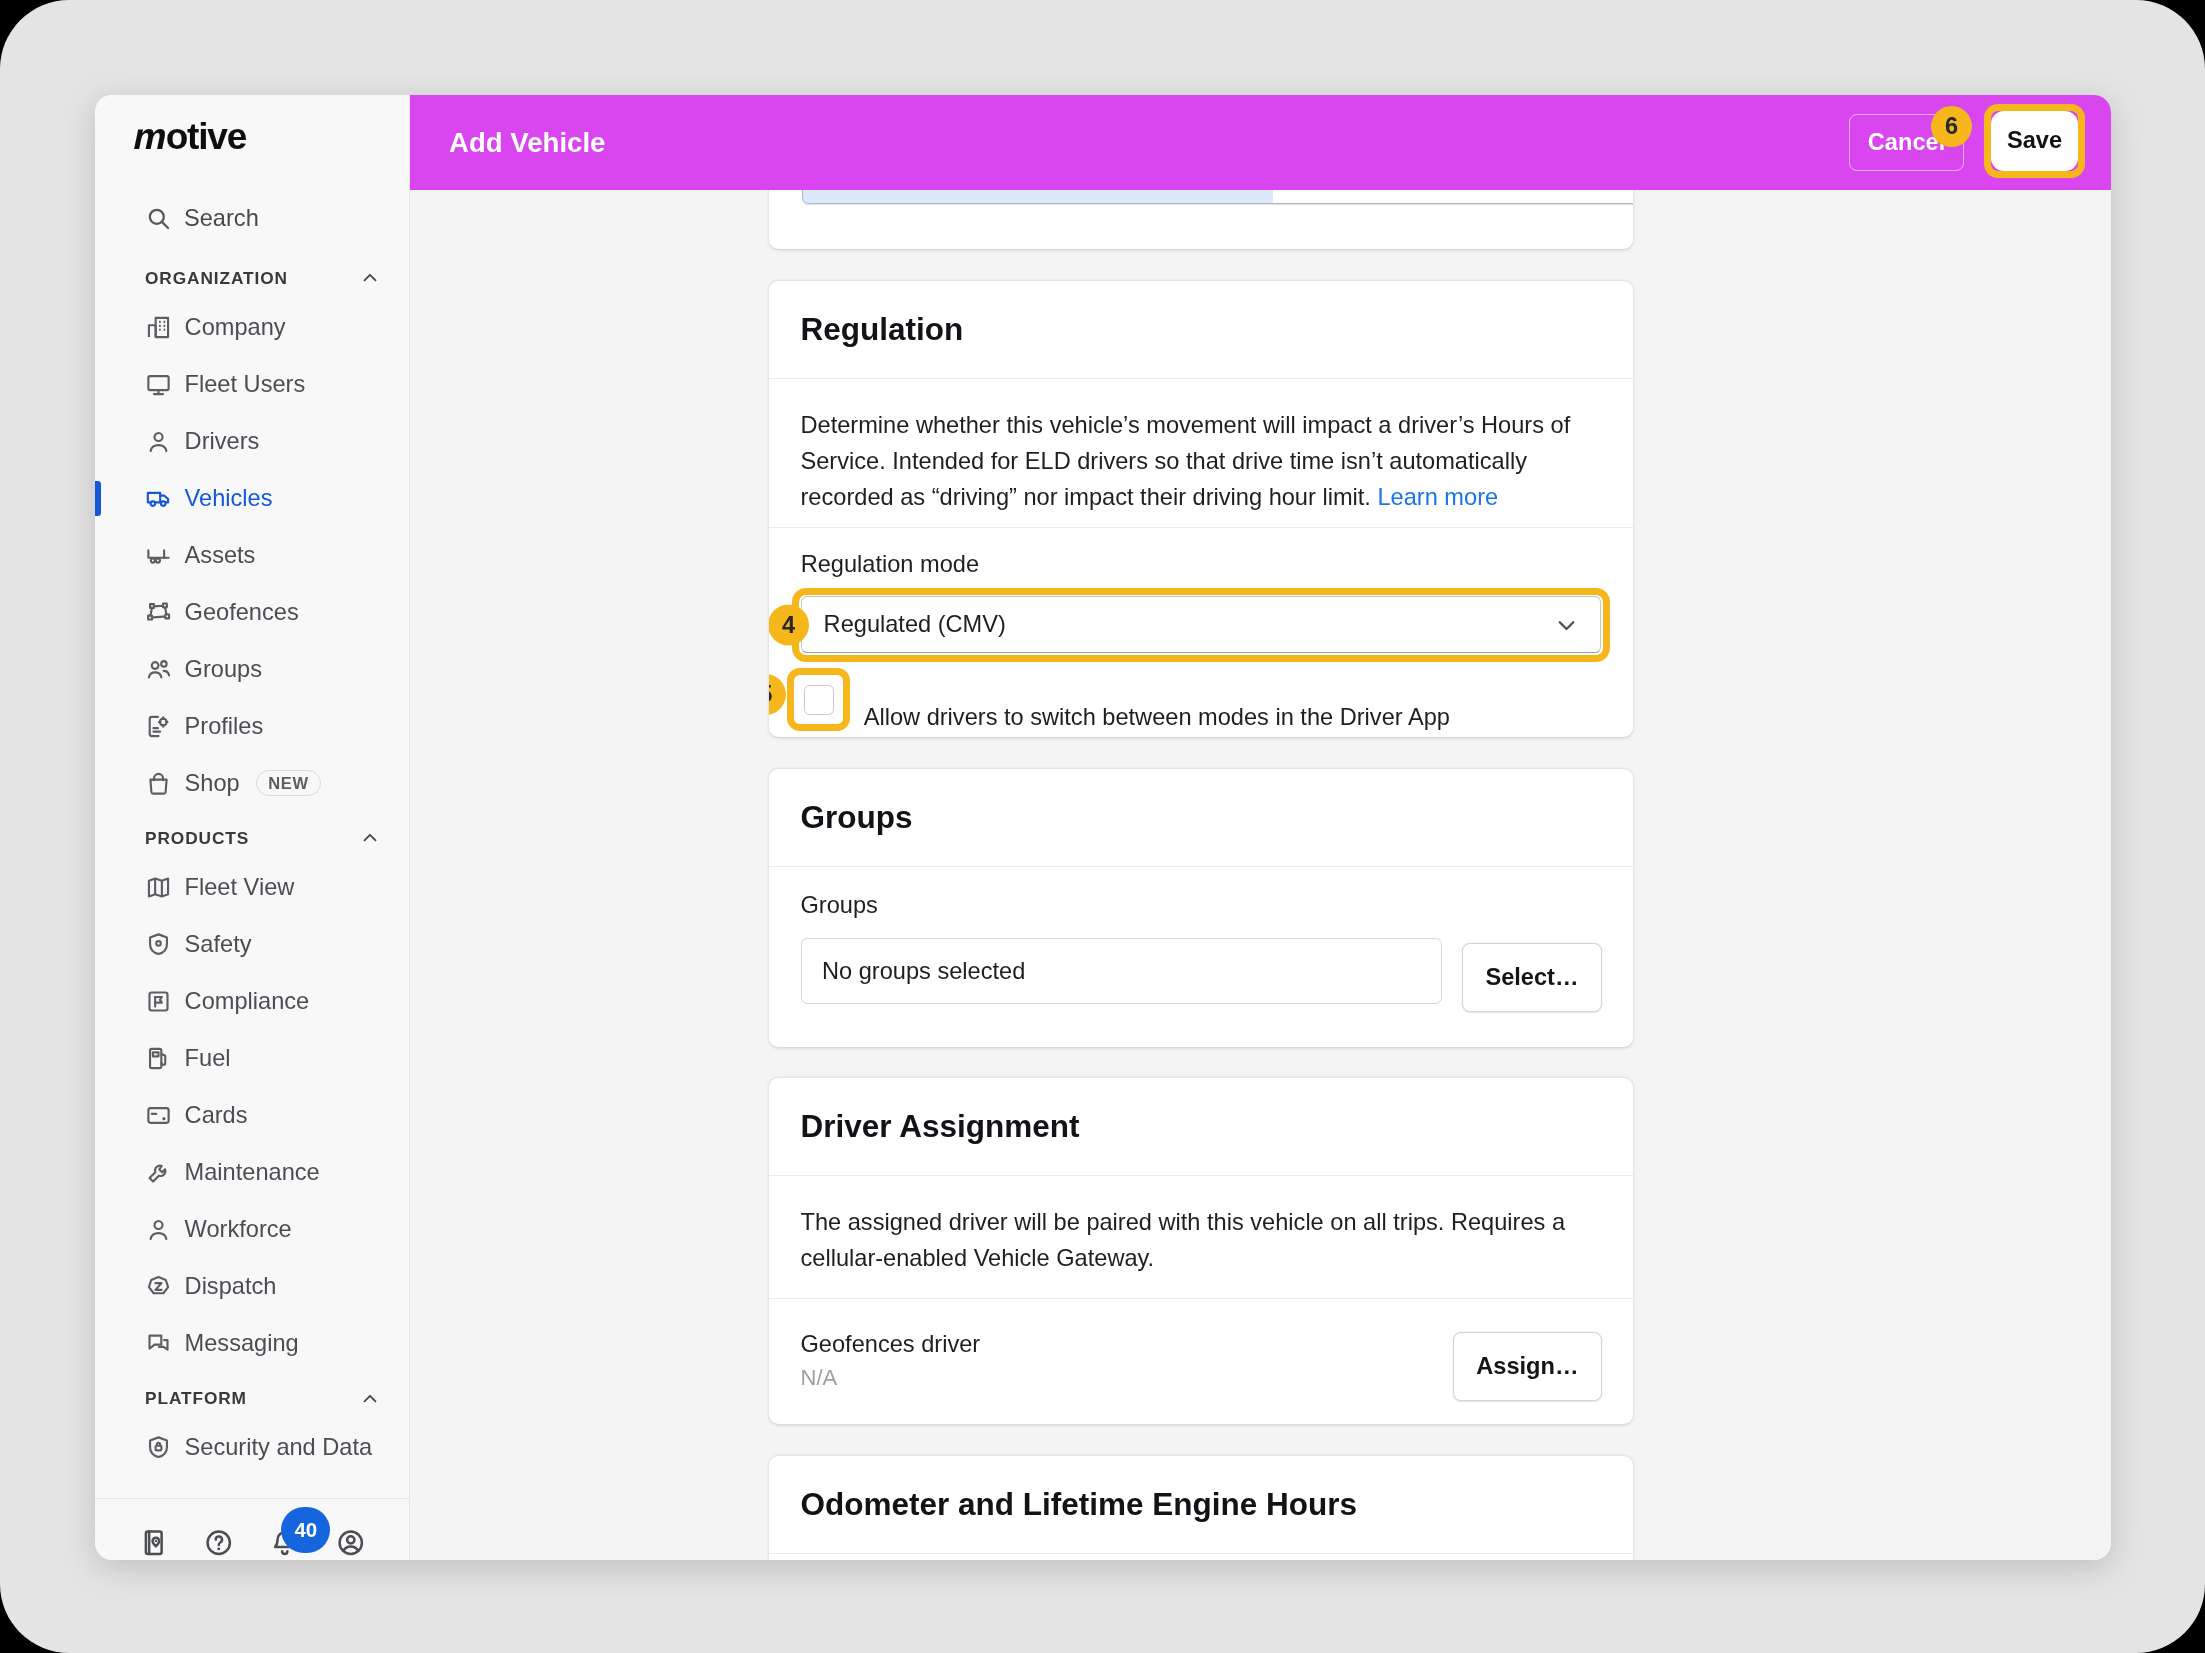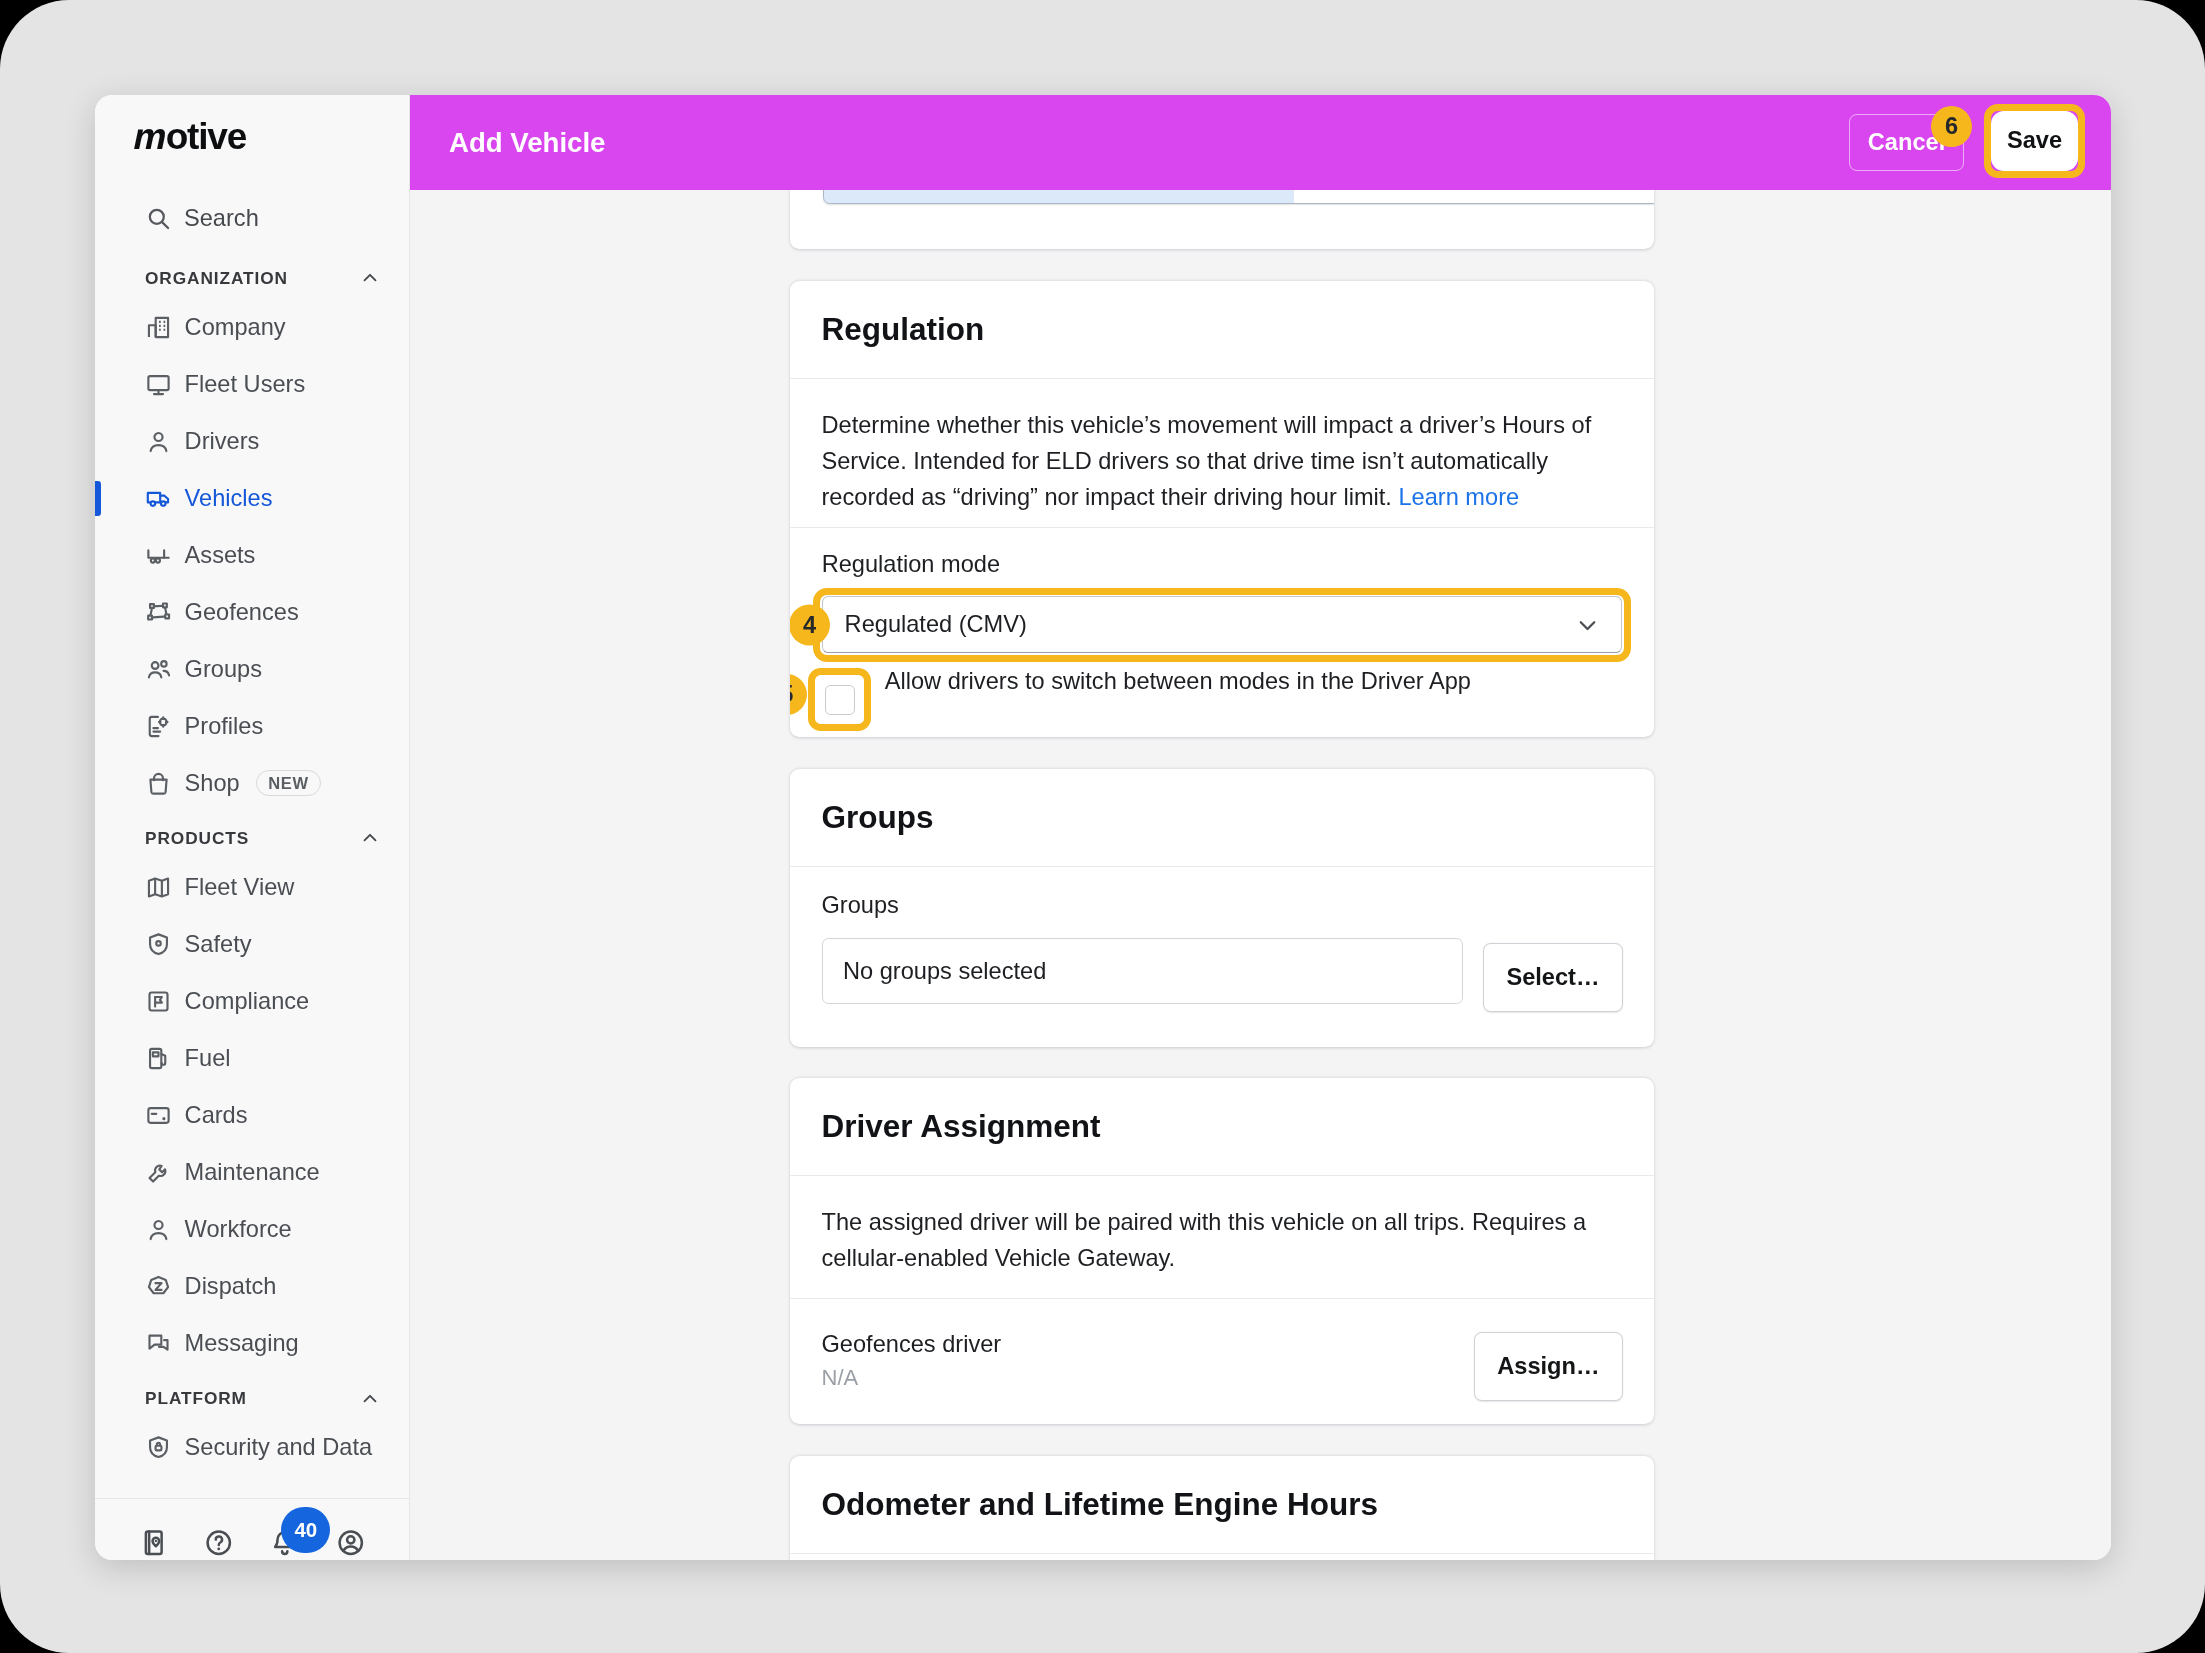--- a/index.html
+++ b/index.html
@@ -51,42 +51,42 @@
   .save-ring { position:absolute; right:26px; top:8.7px; border:7.9px solid #F6B71C; border-radius:14px; }
   .btn-save { width:87px; height:60px; background:#fff; border:none; border-radius:13px;
     color:#101214; font-size:23.6px; font-weight:700; display:flex; align-items:center; justify-content:center; cursor:pointer; }
   .annot-badge { position:absolute; width:41px; height:41px; border-radius:50%; background:#F6B71C;
     color:#26292c; font-size:23.6px; font-weight:700; display:flex; align-items:center; justify-content:center; z-index:5; }
   .badge-6 { right:139px; top:11px; }
 
   
   .content { position:absolute; left:315px; right:0; top:95px; bottom:0; background:#f4f4f5;
     border-radius:0 0 17.3px 0; overflow:hidden; }
-  .card-col { position:absolute; left:348px; top:-59px; width:896px;padding-left:32px; }
+  .card-col { position:absolute; left:327px; top:-59px; width:896px;padding-left:32px; }
   .card { background:#fff; border-radius:9.5px; box-shadow:0 0.8px 3.2px rgba(16,24,40,.18); overflow:hidden; }
   .card + .card { margin-top:31.5px; }
   .card-head { padding:30px 31.5px; }
   .card-title { font-size:31.5px; font-weight:700; color:#111316; }
   .card-divider { border-top:0.8px solid #e9eaeb; }
   .card-desc { padding:28px 31.5px 12.6px; font-size:23.6px; line-height:36px; color:#1d1f22; }
   .link { color:#1a73e8; cursor:pointer; }
 
   .card-cut { height:118px; position:relative; }
   .cut-input { position:absolute; left:33px; top:26px; width:942px; height:47px;
     border:0.8px solid #a9b7c6; border-radius:6.3px;
     background:linear-gradient(to right, #dbe9f8 0 50%, #ffffff 50%); box-shadow:0 0.8px 1.6px rgba(0,0,0,.12); }
 
   .form-block { padding:22px 23px 6.3px; }
   .field-label { font-size:23.6px; color:#1d1f22; margin-left:8.7px; height:28px; display:flex; align-items:center; }
   .ring-select { position:relative; margin-top:9.5px; border:7px solid #F6B71C; border-radius:14px; padding:1.6px; }
   .select { position:relative; height:57px; background:#fff; border:0.8px solid #c3c7cb; border-bottom-color:#989fa6;
     border-radius:6.3px; display:flex; align-items:center; padding:0 55px 0 22px; font-size:23.6px; color:#1d1f22; cursor:pointer; }
   .select .chev { position:absolute; right:20.5px; top:50%; transform:translateY(-50%); color:#4a4e54; }
   .badge-4 { left:-31px; top:50%; transform:translateY(-50%); }
-  .checkbox-row { display:flex; align-items:flex-start; margin:6.3px 0 0 -4.7px; }
+  .checkbox-row { display:flex; align-items:flex-end; margin:6.3px 0 0 -4.7px; }
   .ring-checkbox { position:relative; border:7px solid #F6B71C; border-radius:12.6px; padding:9.5px; display:inline-flex; z-index:2; }
   .checkbox { width:30px; height:30px; border:1.6px solid #c7cbd0; border-radius:5.5px; background:#fff; cursor:pointer; }
   .badge-5 { left:-49px; top:-0.8px; }
   .checkbox-label { font-size:23.6px; color:#1d1f22; margin-left:13.4px; position:relative; z-index:1; }
 
   .field-row { padding:25px 31.5px 35px; }
   .groups-row { display:flex; align-items:center; margin-top:11px; gap:20.5px; }
   .text-display { flex:1; height:66px; border:0.8px solid #d3d6d9; border-radius:6.3px; background:#fff;
     display:flex; align-items:center; padding:0 20.5px; font-size:23.6px; color:#1d1f22; }
   .btn-secondary { height:69px; padding:0 22px; background:#fff; border:0.8px solid #cfd2d6; border-radius:7.9px;

